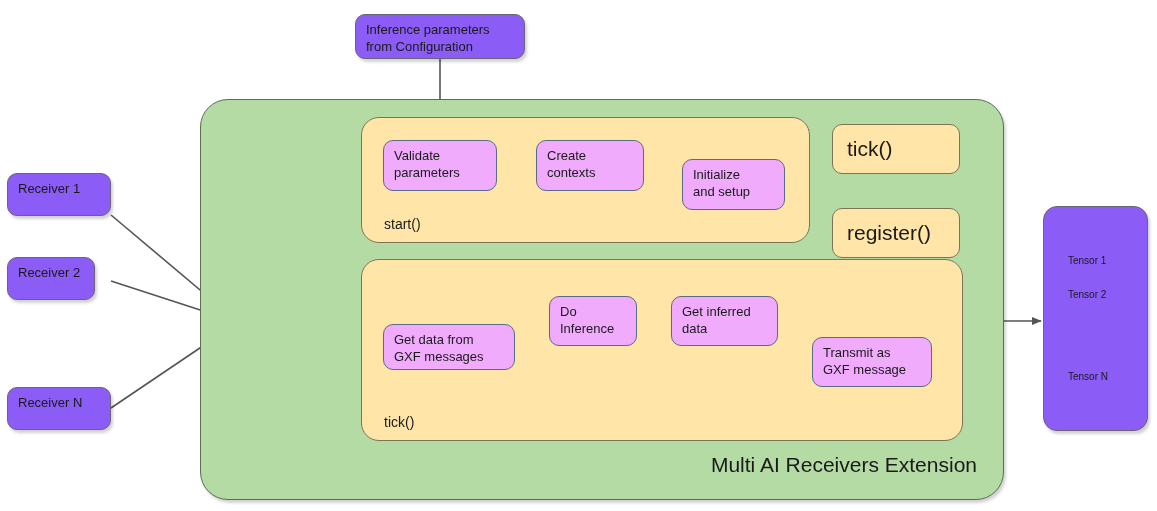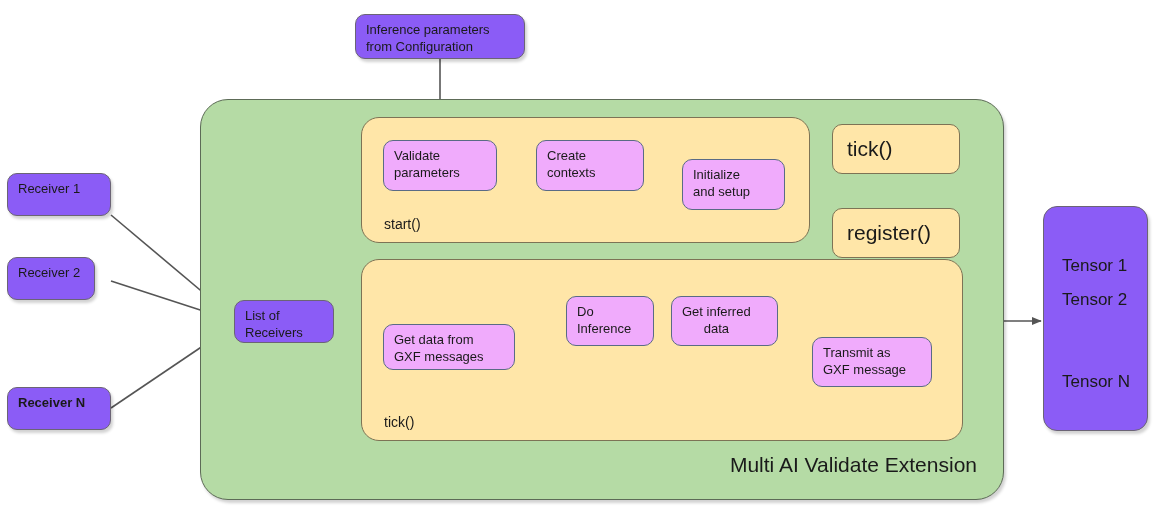--- a/index.html
+++ b/index.html
@@ -61,22 +61,22 @@
 
   .container-shadow {
     box-shadow: 2px 3px 3px rgba(0,0,0,0.18);
   }
 
   
   .tensor-inner {
     position: absolute;
     left: 0;
     right: 0;
-    padding-left: 18px;
-    font-size: 17px;
+    padding-left: 24px;
+    font-size: 10px;
     color: #1a1a1a;
   }
 
   svg.arrows {
     position: absolute;
     left: 0;
     top: 0;
     width: 1157px;
     height: 511px;
     pointer-events: none;
@@ -120,34 +120,28 @@
       <span>from Configuration</span>
     </div>
   </div>
 
   <div class="node purple pad-text fs-13 container-shadow" style="left:7px; top:173px; width:104px; height:43px;">
     <span>Receiver 1</span>
   </div>
   <div class="node purple pad-text fs-13 container-shadow" style="left:7px; top:257px; width:88px; height:43px;">
     <span>Receiver 2</span>
   </div>
-  <div class="node purple pad-text fs-13 container-shadow" style="left:7px; top:387px; width:104px; height:43px;font-weight:bold;">
+  <div class="node purple pad-text fs-13 container-shadow" style="left:7px; top:387px; width:104px; height:43px;">
     <span>Receiver N</span>
   </div>
 
   <div class="node green container-shadow" style="left:200px; top:99px; width:804px; height:401px; border-radius:28px; border-width:1.6px;">
-    <span class="label-br fs-21">Multi AI Validate Extension</span>
-  </div>
-
-  <div class="node purple pad-text fs-13" style="left:234px; top:300px; width:100px; height:43px;">
-    <div>
-      <span>List of</span><br>
-      <span>Receivers</span>
-    </div>
-  </div>
+    <span class="label-br fs-21">Multi AI Receivers Extension</span>
+  </div>
+
 
   <div class="node yellow" style="left:361px; top:117px; width:449px; height:126px; border-radius:18px;">
     <span class="label-bl fs-20">start()</span>
   </div>
 
   <div class="node blue pad-text fs-13" style="left:383px; top:140px; width:114px; height:51px;">
     <div>
       <span>Validate</span><br>
       <span>parameters</span>
     </div>
@@ -175,27 +169,27 @@
   <div class="node yellow" style="left:361px; top:259px; width:602px; height:182px; border-radius:18px;">
     <span class="label-bl fs-20">tick()</span>
   </div>
 
   <div class="node blue pad-text fs-13" style="left:383px; top:296px; width:132px; height:46px;margin-top:28px;">
     <div>
       <span>Get data from</span><br>
       <span>GXF messages</span>
     </div>
   </div>
-  <div class="node blue pad-text fs-13" style="left:549px; top:296px; width:88px; height:50px;margin-left:17px;">
+  <div class="node blue pad-text fs-13" style="left:549px; top:296px; width:88px; height:50px;">
     <div>
       <span>Do</span><br>
       <span>Inference</span>
     </div>
   </div>
-  <div class="node blue pad-text fs-13" style="left:671px; top:296px; width:107px; height:50px;text-align:center;">
+  <div class="node blue pad-text fs-13" style="left:671px; top:296px; width:107px; height:50px;">
     <div>
       <span>Get inferred</span><br>
       <span>data</span>
     </div>
   </div>
   <div class="node blue pad-text fs-13" style="left:812px; top:296px; width:120px; height:50px;margin-top:41px;">
     <div>
       <span>Transmit as</span><br>
       <span>GXF message</span>
     </div>

